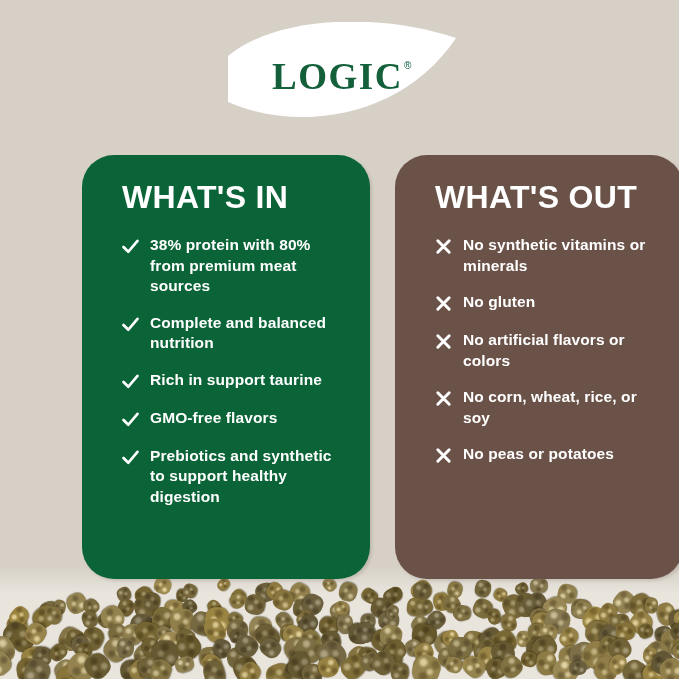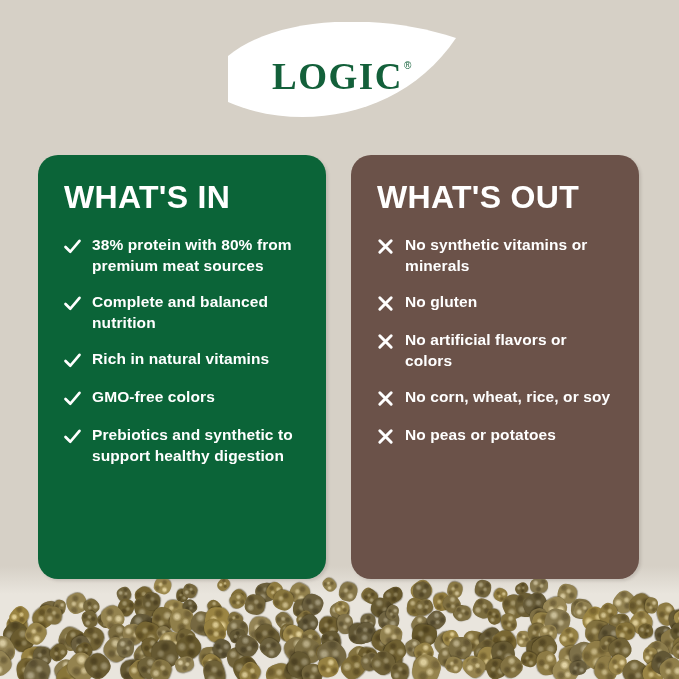--- a/index.html
+++ b/index.html
@@ -106,25 +106,26 @@
       radial-gradient(circle at 45% 78%, rgba(40,30,10,0.35) 0 9%, rgba(40,30,10,0) 24%),
       radial-gradient(circle at 80% 22%, rgba(40,30,10,0.30) 0 8%, rgba(40,30,10,0) 22%);
   }
 
   
   .card {
     position: absolute;
     top: 155px;
     width: 288px;
     height: 424px;
-    border-radius: 20px;
+    border-radius: 32px;
     box-sizing: border-box;
-    padding: 26px 22px 20px 24px;
+    padding: 26px 22px 20px 38px;
     z-index: 3;
     box-shadow: 2px 2px 3px rgba(90,80,70,0.18);
+    margin-left: 44px;
   }
   #card-whats-in {
     left: 38px;
     background: #0B6438;
   }
   #card-whats-out {
     left: 351px;
     background: #6B5249;
   }
   .card-title {
@@ -415,27 +416,27 @@
     <li class="list-item">
       <svg class="mark" viewBox="0 0 24 24">
         <path d="M4 12.5 L9.5 18 L20 5.5" fill="none" stroke="#FFFFFF" stroke-width="3.1" stroke-linecap="round" stroke-linejoin="round"></path>
       </svg>
       <span class="item-text">Complete and balanced nutrition</span>
     </li>
     <li class="list-item">
       <svg class="mark" viewBox="0 0 24 24">
         <path d="M4 12.5 L9.5 18 L20 5.5" fill="none" stroke="#FFFFFF" stroke-width="3.1" stroke-linecap="round" stroke-linejoin="round"></path>
       </svg>
-      <span class="item-text">Rich in natural vitamins</span>
+      <span class="item-text">Rich in support taurine</span>
     </li>
     <li class="list-item">
       <svg class="mark" viewBox="0 0 24 24">
         <path d="M4 12.5 L9.5 18 L20 5.5" fill="none" stroke="#FFFFFF" stroke-width="3.1" stroke-linecap="round" stroke-linejoin="round"></path>
       </svg>
-      <span class="item-text">GMO-free colors</span>
+      <span class="item-text">GMO-free flavors</span>
     </li>
     <li class="list-item">
       <svg class="mark" viewBox="0 0 24 24">
         <path d="M4 12.5 L9.5 18 L20 5.5" fill="none" stroke="#FFFFFF" stroke-width="3.1" stroke-linecap="round" stroke-linejoin="round"></path>
       </svg>
       <span class="item-text">Prebiotics and synthetic to support healthy digestion</span>
     </li>
   </ul>
 </div>
 

